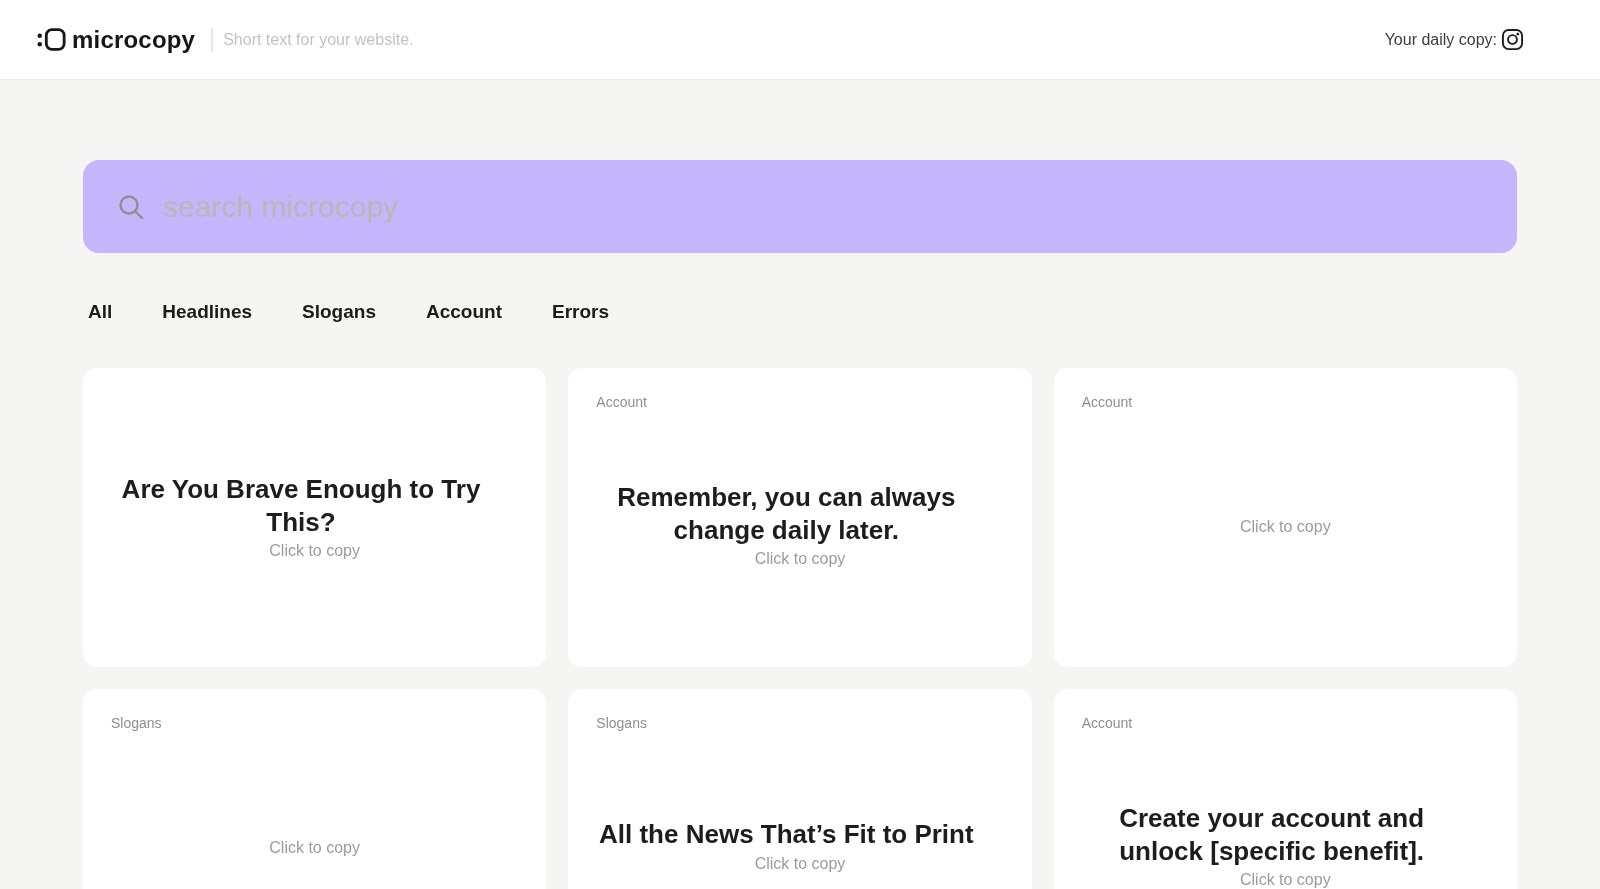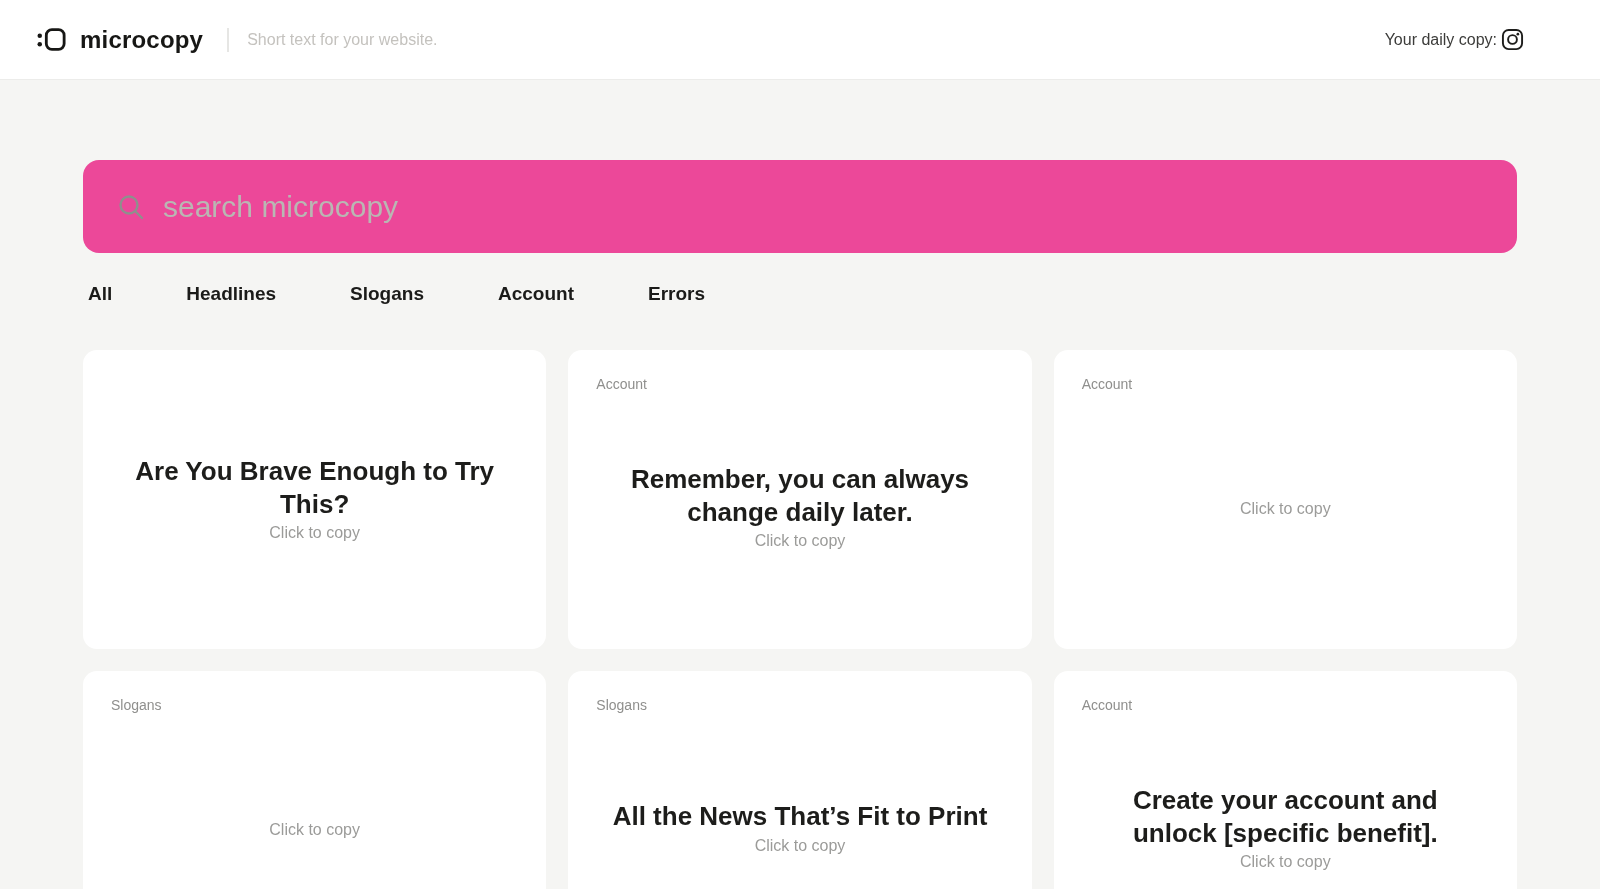--- a/index.html
+++ b/index.html
@@ -17,21 +17,21 @@
     height: 80px;
     background: #ffffff;
     border-bottom: 1px solid #ececea;
     display: flex;
     align-items: center;
     padding: 0 76px 0 36px;
   }
   .brand-group {
     display: flex;
     align-items: center;
-    gap: 14px;
+    gap: 6px;
   }
   .brand-logo { display: flex; align-items: center; }
   .brand-name {
     font-size: 24px;
     font-weight: 700;
     letter-spacing: 0.2px;
     color: #171715;
   }
   .brand-divider {
     width: 0;
@@ -57,45 +57,45 @@
 
   
   .container {
     width: 1434px;
     margin: 0 auto;
   }
 
   .search-box {
     margin-top: 80px;
     height: 93px;
-    background: #ec4899;
+    background: #c4b5fd;
     border-radius: 16px;
     display: flex;
     align-items: center;
     padding-left: 34px;
   }
   .search-icon { flex: 0 0 auto; display: flex; align-items: center; }
   .search-input {
     flex: 1;
     border: none;
     outline: none;
     background: transparent;
     font-family: inherit;
     font-size: 30px;
     color: #333331;
     padding-left: 18px;
     height: 100%;
   }
   .search-input::placeholder { color: #b9b7b3; }
 
   .filter-tabs {
-    margin-top: 30px;
-    display: flex;
-    align-items: center;
-    gap: 74px;
+    margin-top: 48px;
+    display: flex;
+    align-items: center;
+    gap: 50px;
     padding-left: 5px;
   }
   .filter-tab {
     font-size: 19px;
     font-weight: 600;
     color: #1b1b19;
     cursor: pointer;
     background: none;
     border: none;
     font-family: inherit;
@@ -118,21 +118,20 @@
     cursor: pointer;
   }
   .card-category {
     font-size: 14px;
     color: #8f8f8d;
   }
   .card-body {
     flex: 1;
     display: flex;
     flex-direction: column;
-    align-items: center;
     justify-content: center;
   }
   .card-title {
     font-size: 26px;
     font-weight: 600;
     line-height: 1.25;
     text-align: center;
     color: #1d1d1b;
     max-width: 380px;
   }

